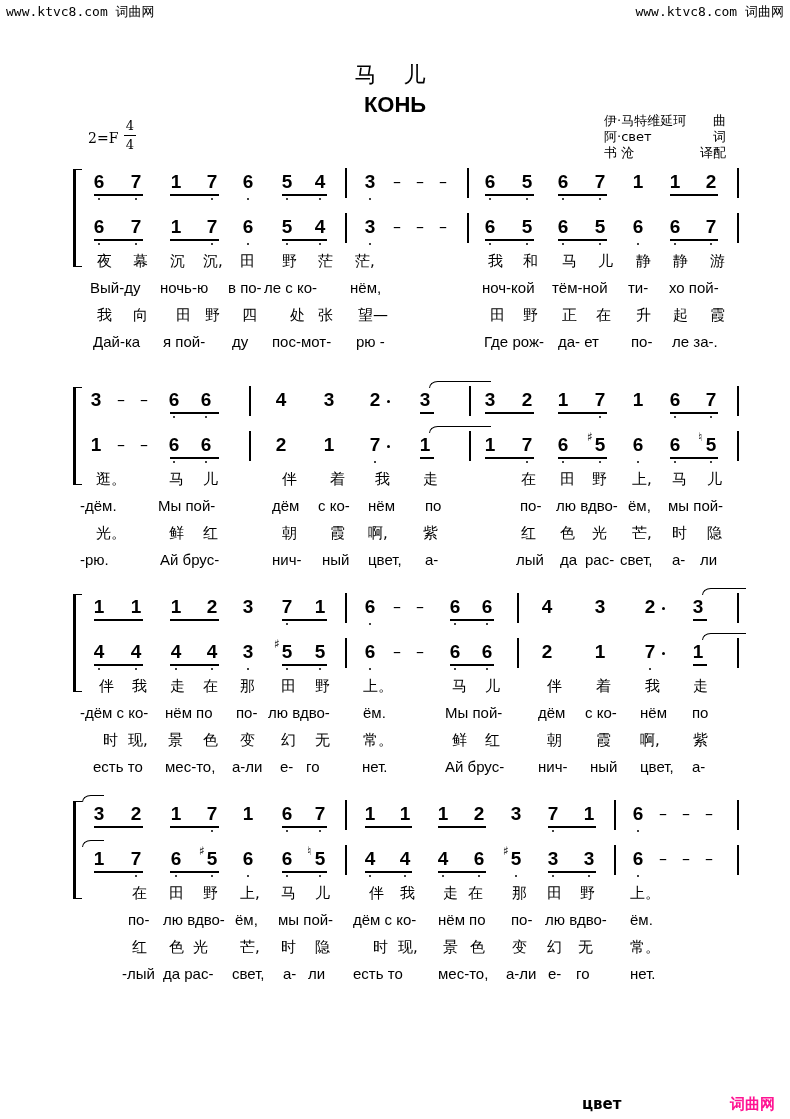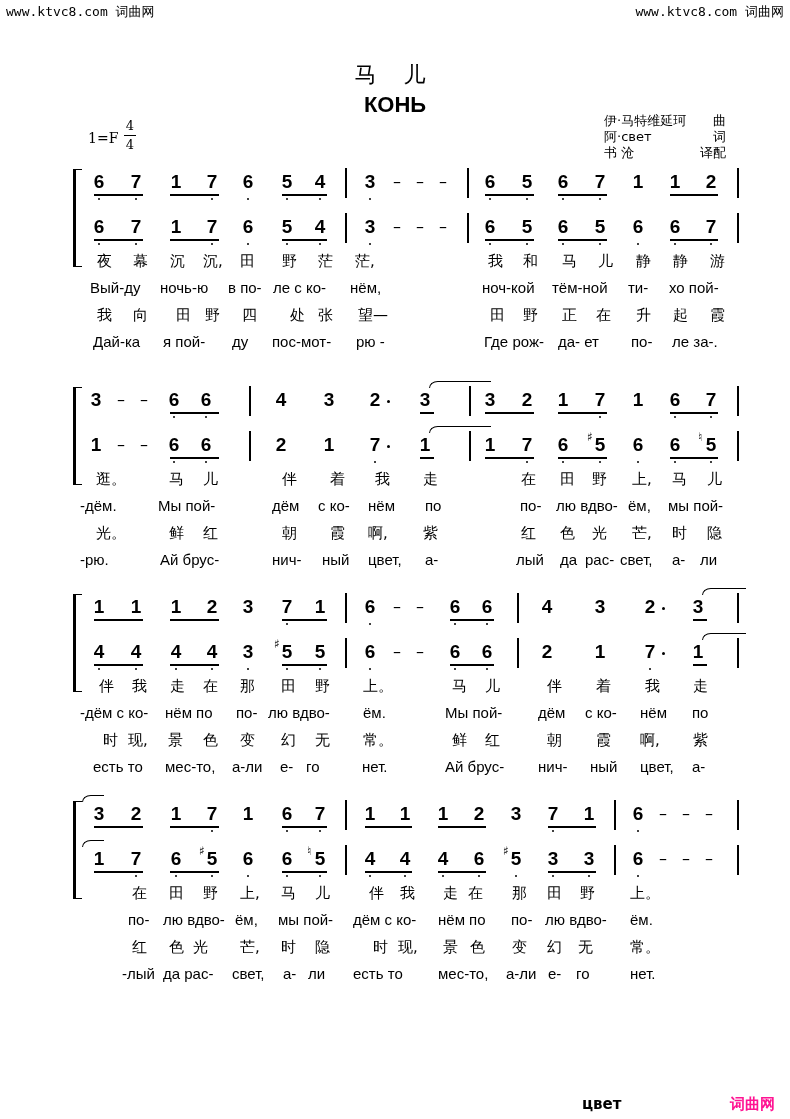--- a/index.html
+++ b/index.html
@@ -29,21 +29,21 @@
 </style>
 </head>
 <body>
 
 <div class="abs wm" style="left:6px;">www.ktvc8.com 词曲网</div>
 <div class="abs wm" style="right:6px;">www.ktvc8.com 词曲网</div>
 
 <div class="abs title-cn">马 儿</div>
 <div class="abs title-ru">КОНЬ</div>
 
-<div class="abs key">1=F</div>
+<div class="abs key">2=F</div>
 <div class="abs ts">
   <div>4</div>
   <div class="bar"></div>
   <div>4</div>
 </div>
 
 <div class="abs credits">
   <div>
       <span>伊·马特维延珂</span>
       <span>曲</span>
@@ -150,21 +150,21 @@
     <div class="lyr cn" style="left: 488px; top: 252px;">我</div>
     <div class="lyr cn" style="left: 523px; top: 252px;">和</div>
     <div class="lyr cn" style="left: 562px; top: 252px;">马</div>
     <div class="lyr cn" style="left: 598px; top: 252px;">儿</div>
     <div class="lyr cn" style="left: 636px; top: 252px;">静</div>
     <div class="lyr cn" style="left: 673px; top: 252px;">静</div>
     <div class="lyr cn" style="left: 710px; top: 252px;">游</div>
     <div class="lyr ru" style="left: 90px; top: 279px;">Вый-ду</div>
     <div class="lyr ru" style="left: 160px; top: 279px;">ночь-ю</div>
     <div class="lyr ru" style="left: 228px; top: 279px;">в по-</div>
-    <div class="lyr ru" style="left: 273px; top: 279px;">ле с ко-</div>
+    <div class="lyr ru" style="left: 264px; top: 279px;">ле с ко-</div>
     <div class="lyr ru" style="left: 350px; top: 279px;">нём,</div>
     <div class="lyr ru" style="left: 482px; top: 279px;">ноч-кой</div>
     <div class="lyr ru" style="left: 552px; top: 279px;">тём-ной</div>
     <div class="lyr ru" style="left: 628px; top: 279px;">ти-</div>
     <div class="lyr ru" style="left: 669px; top: 279px;">хо пой-</div>
     <div class="lyr cn" style="left: 97px; top: 306px;">我</div>
     <div class="lyr cn" style="left: 133px; top: 306px;">向</div>
     <div class="lyr cn" style="left: 176px; top: 306px;">田</div>
     <div class="lyr cn" style="left: 205px; top: 306px;">野</div>
     <div class="lyr cn" style="left: 242px; top: 306px;">四</div>

